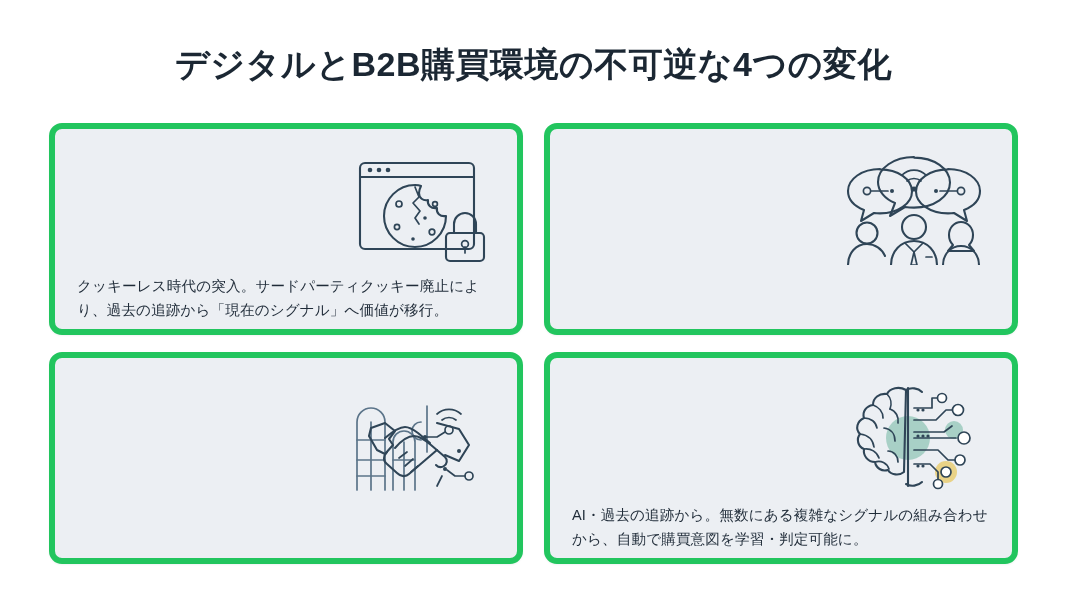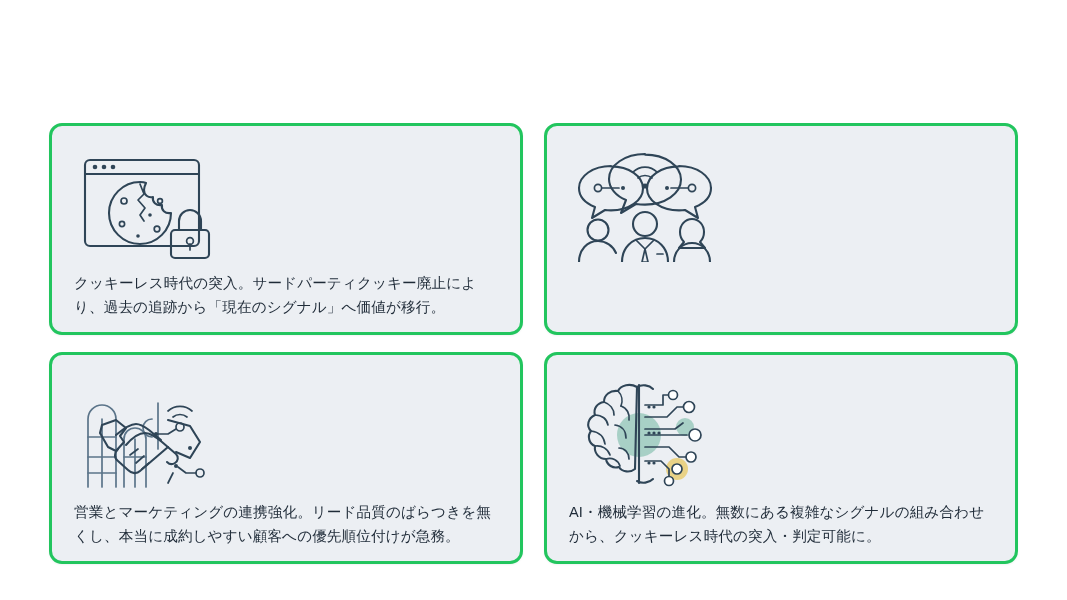--- a/index.html
+++ b/index.html
@@ -39,26 +39,26 @@
     width: 970px;
     display: grid;
     grid-template-columns: 474px 474px;
     grid-template-rows: 212px 212px;
     column-gap: 21px;
     row-gap: 17px;
   }
 
   .card {
     background: #eceff3;
-    border: 3px solid #22c55e;
+    border: 6px solid #22c55e;
     border-radius: 13px;
     box-shadow: 0 1px 2px rgba(40,55,75,0.06);
     display: flex;
     flex-direction: column;
-    align-items: flex-start;
+    align-items: flex-end;
     padding: 14px 20px 16px 20px;
     overflow: hidden;
   }
 
   .card-icon {
     flex: 0 0 auto;
     height: 118px;
     display: flex;
     align-items: center;
     justify-content: center;
@@ -91,20 +91,21 @@
   .glow-teal { fill: #8ec4b4; opacity: 0.72; stroke: none; }
   .glow-amber { fill: #e8c65c; opacity: 0.72; stroke: none; }
   .node-fill { fill: #ffffff; }
   .dot-dark { fill: #2f4557; stroke: none; }
 </style>
 </head>
 <body>
 
 <div class="slide">
 
+  <h1 class="slide-title">デジタルとB2B購買環境の不可逆な4つの変化</h1>
 
   <div class="grid">
 
     <div class="card">
       <div class="card-icon">
         <svg width="150" height="118" viewBox="0 0 150 118" aria-hidden="true">
 
           <path class="ico" d="M18 16 h104 a5 5 0 0 1 5 5 v76 a5 5 0 0 1 -5 5 h-104 a5 5 0 0 1 -5 -5 v-76 a5 5 0 0 1 5 -5 z"></path>
           <line class="ico" x1="13" y1="30" x2="127" y2="30"></line>
           <circle class="dot-dark" cx="23" cy="23" r="2.3"></circle>
@@ -203,21 +204,20 @@
           <circle class="ico ico-thin" cx="108" cy="54" r="4"></circle>
           <path class="ico ico-thin" d="M104 56 l-8 5 l-10 0"></path>
           <circle class="dot-dark" cx="84" cy="61" r="2"></circle>
           <circle class="ico ico-thin" cx="128" cy="100" r="4"></circle>
           <path class="ico ico-thin" d="M124 100 l-10 0 l-8 -6"></path>
           <circle class="dot-dark" cx="104" cy="93" r="2"></circle>
           <line class="ico ico-thin" x1="96" y1="110" x2="101" y2="100"></line>
           <circle class="dot-dark" cx="118" cy="75" r="2"></circle>
         </svg>
       </div>
-      <p class="card-text">営業とマーケティングの連携強化。リード品質のばらつきを無くし、本当に成約しやすい顧客への優先順位付けが急務。</p>
     </div>
 
     <div class="card">
       <div class="card-icon">
         <svg width="156" height="118" viewBox="0 0 156 118" aria-hidden="true">
 
           <circle class="glow-teal" cx="72" cy="62" r="22"></circle>
           <circle class="glow-teal" cx="118" cy="54" r="9"></circle>
           <circle class="glow-amber" cx="110" cy="96" r="11"></circle>
 
@@ -260,17 +260,17 @@
 
           <circle class="dot-dark" cx="82" cy="34" r="1.6"></circle>
           <circle class="dot-dark" cx="87" cy="34" r="1.6"></circle>
           <circle class="dot-dark" cx="82" cy="60" r="1.6"></circle>
           <circle class="dot-dark" cx="87" cy="60" r="1.6"></circle>
           <circle class="dot-dark" cx="92" cy="60" r="1.6"></circle>
           <circle class="dot-dark" cx="82" cy="90" r="1.6"></circle>
           <circle class="dot-dark" cx="87" cy="90" r="1.6"></circle>
         </svg>
       </div>
-      <p class="card-text">AI・機械学習の進化。無数にある複雑なシグナルの組み合わせから、クッキーレス時代の突入・判定可能に。</p>
+      <p class="card-text">AI・過去の追跡から。無数にある複雑なシグナルの組み合わせから、自動で購買意図を学習・判定可能に。</p>
     </div>
 
   </div>
 </div>
 
 </body></html>

